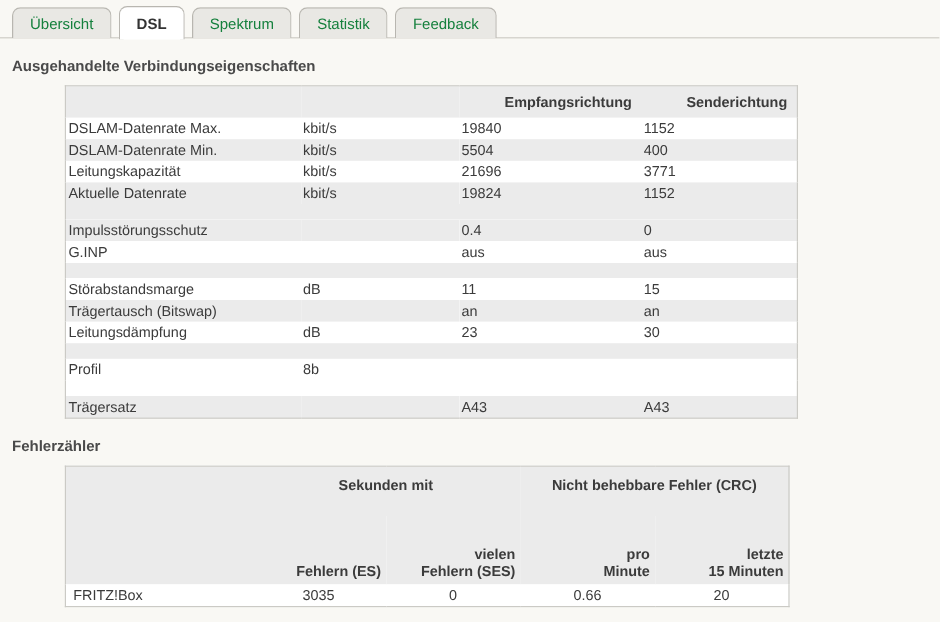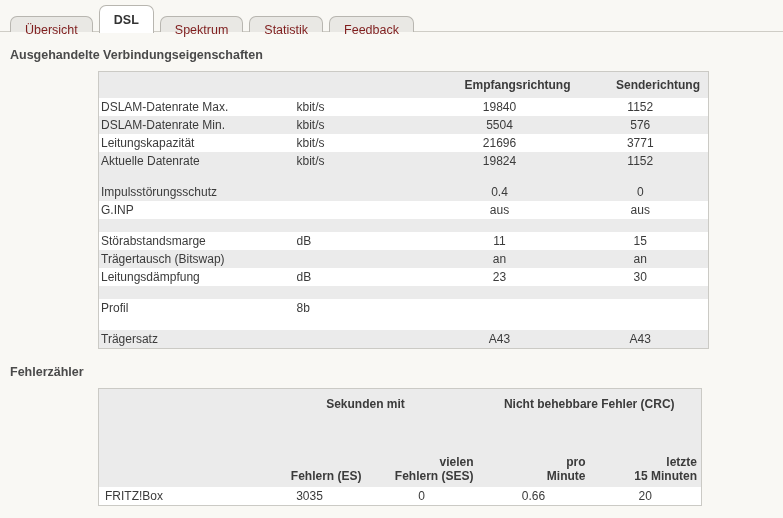--- a/index.html
+++ b/index.html
@@ -30,29 +30,29 @@
   .tabstrip-line {
     position: absolute;
     left: 0;
     right: 0;
     bottom: 0;
     height: 1px;
     background: #cfcdc6;
   }
   .tab {
     position: relative;
-    height: 16px;
+    height: 26px;
     line-height: 26px;
     padding: 0 14px;
     margin-right: 6px;
     background: #e9e8e4;
     border: 1px solid #b8b6b0;
     border-bottom: none;
     border-radius: 7px 7px 0 0;
-    color: #7f1d1d;
+    color: #15803d;
     font-size: 12.5px;
     white-space: nowrap;
     box-sizing: border-box;
     z-index: 1;
     cursor: pointer;
   }
   .tab.active {
     background: #ffffff;
     color: #333333;
     font-weight: bold;
@@ -68,21 +68,21 @@
     padding: 0 0 0 10px;
   }
   .section-title {
     font-size: 12.5px;
     font-weight: bold;
     color: #4a4a4a;
     margin: 16px 0 9px 0;
   }
 
   .table-wrap {
-    margin-left: 88px;
+    margin-left: 44px;
     border-radius: 30px;
   }
   table.grid {
     border-collapse: collapse;
     border: 1px solid #cbcac5;
     background: #ffffff;
     font-size: 12px;
     color: #3b3b3b;
   }
 
@@ -108,21 +108,21 @@
     padding: 1px 8px 2px 2px;
     height: 15px;
     border: none;
     white-space: nowrap;
     overflow: hidden;
   }
   #props-table tbody tr.odd  td { background: #ffffff; }
   #props-table tbody tr.even td { background: #ebebeb; }
   #props-table tbody td.lbl  { text-align: left; }
   #props-table tbody td.unit { text-align: left; }
-  #props-table tbody td.num  { text-align: center; }
+  #props-table tbody td.num  { text-align: left; }
   #props-table tbody tr.spacer td { height: 13px; padding: 0; }
 
   
   #err-table { width: 603px; table-layout: fixed; }
   #err-table col.c-name { width: 155px; }
   #err-table col.c-v    { width: 112px; }
 
   #err-table thead th {
     background: #ebebeb;
     font-weight: bold;
@@ -181,21 +181,21 @@
           <tr class="odd">
             <td class="lbl">DSLAM-Datenrate Max.</td>
             <td class="unit">kbit/s</td>
             <td class="num">19840</td>
             <td class="num">1152</td>
           </tr>
           <tr class="even">
             <td class="lbl">DSLAM-Datenrate Min.</td>
             <td class="unit">kbit/s</td>
             <td class="num">5504</td>
-            <td class="num">576</td>
+            <td class="num">400</td>
           </tr>
           <tr class="odd">
             <td class="lbl">Leitungskapazität</td>
             <td class="unit">kbit/s</td>
             <td class="num">21696</td>
             <td class="num">3771</td>
           </tr>
           <tr class="even">
             <td class="lbl">Aktuelle Datenrate</td>
             <td class="unit">kbit/s</td>

